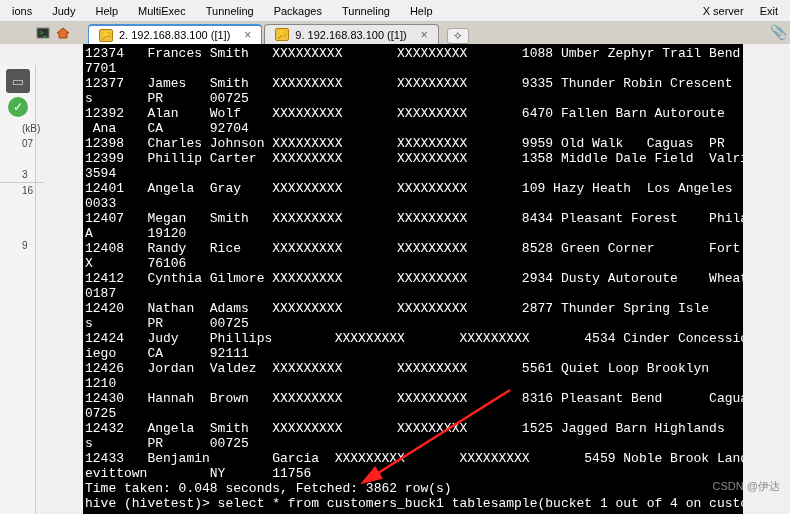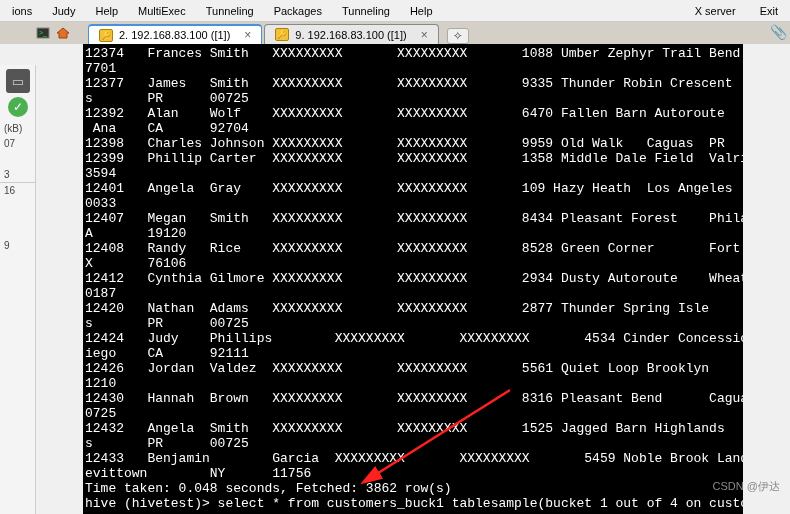--- a/index.html
+++ b/index.html
@@ -1,32 +1,32 @@
 <!DOCTYPE html>
 <html><head>
 <meta charset="utf-8">
 <style>
 * { margin:0; padding:0; box-sizing:border-box; }
 body { width:790px; height:514px; overflow:hidden; font-family:Tahoma,Arial,sans-serif; font-size:11px; background:#f0f0f0; position:relative; }
 .menubar { height:22px; background:#f0f0f0; border-bottom:1px solid #ccc; display:flex; align-items:center; padding:0 4px; }
 .menubar .left { display:flex; gap:4px; }
-.menubar .right { margin-left:auto; display:flex; gap:8px; }
+.menubar .right { margin-left:auto; display:flex; gap:0; }
 .menuitem { padding:2px 8px; cursor:default; }
 .tb-icon { width:14px; height:14px; display:inline-flex; align-items:center; justify-content:center; }
 .tabbar { height:22px; background:#d4d0c8; display:flex; align-items:flex-end; padding-left:88px; }
 .tab { height:20px; padding:2px 10px; border:1px solid #888; border-bottom:none; border-radius:4px 4px 0 0; display:flex; align-items:center; gap:6px; font-size:11px; margin-right:2px; position:relative; }
 .tab.active { background:#fff; border-color:#4a90d9; border-top:2px solid #4a90d9; }
 .tab.inactive { background:#e8e8e8; }
 .tab-close { font-size:12px; color:#666; margin-left:8px; }
 .tab-key { width:14px; height:13px; background:#f0c040; border:1px solid #b08000; border-radius:2px; display:inline-flex; align-items:center; justify-content:center; font-size:8px; }
 .tab-add { width:22px; height:16px; background:#f0f0f0; border:1px solid #aaa; border-radius:3px; display:flex; align-items:center; justify-content:center; font-size:12px; color:#555; margin-left:6px; }
 .leftbar { position:absolute; left:0; top:65px; width:36px; height:449px; background:#f4f4f4; border-right:1px solid #ccc; }
 .lb-icon { width:24px; height:24px; margin:4px 6px; display:flex; align-items:center; justify-content:center; border-radius:3px; }
 .lb-check { width:20px; height:20px; background:#4caf50; border-radius:50%; display:flex; align-items:center; justify-content:center; color:#fff; font-size:12px; margin:4px 8px; }
-.lb-lbl { font-size:10px; color:#444; padding:2px 4px; }
+.lb-lbl { font-size:10px; color:#444; padding:2px 22px; }
 .terminal { position:absolute; left:36px; top:44px; width:660px; height:470px; background:#000; color:#fff; font-family:"Consolas","Courier New",monospace; font-size:13px; line-height:15px; white-space:pre; overflow:hidden; padding:2px 0 0 2px;margin-left:47px; }
 .arrow { position:absolute; pointer-events:none; }
 .watermark { position:absolute; right:10px; bottom:20px; font-size:11px; color:#888; font-family:Arial;text-align:right; }
 .clip { position:absolute; right:2px; top:24px; font-size:14px; color:#888; }
 </style>
 </head>
 <body>
 
 <div class="menubar">
   <div class="left">

